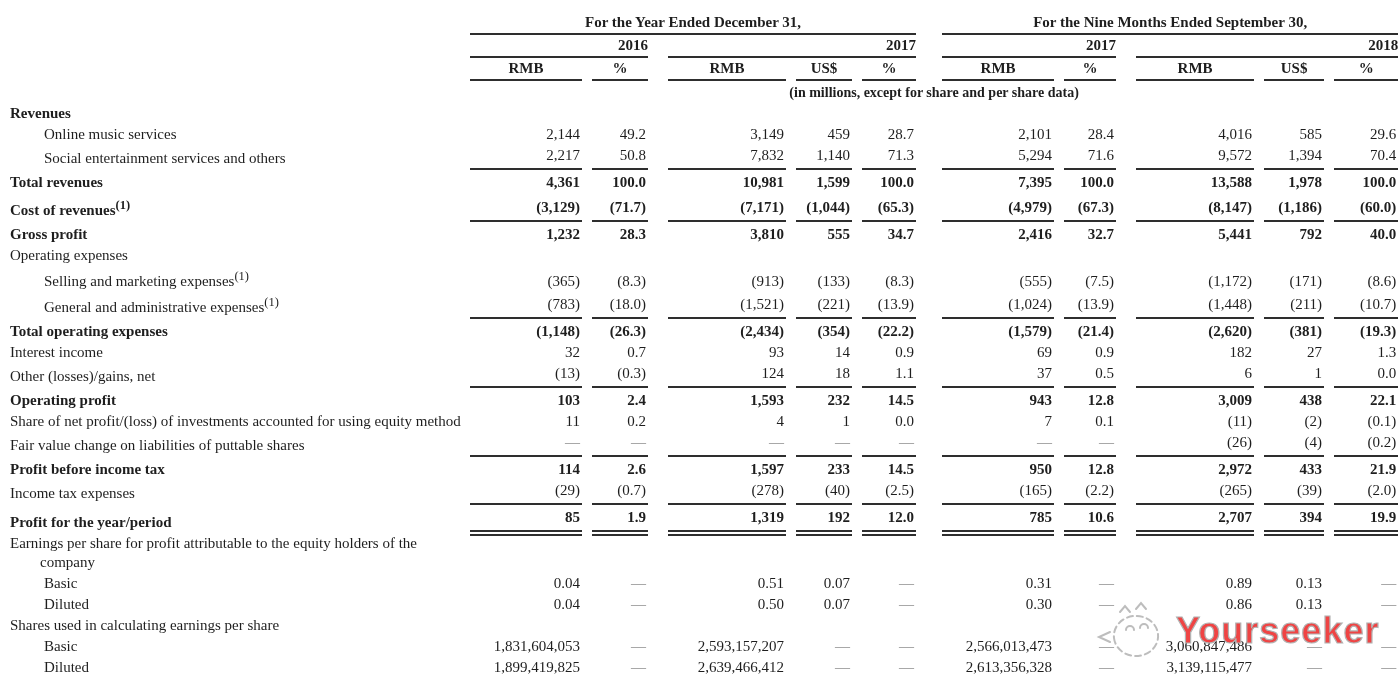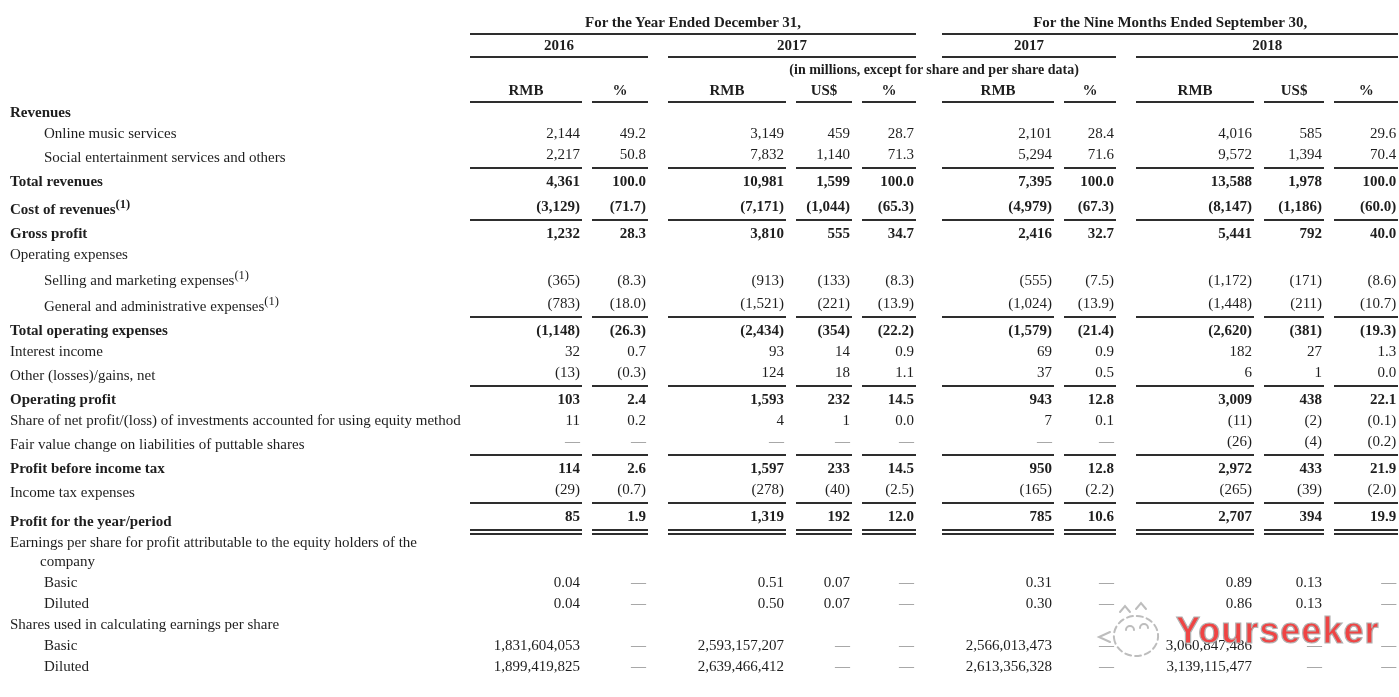--- a/index.html
+++ b/index.html
@@ -8,21 +8,21 @@
     width: 1399px; height: 697px; position: relative; overflow: hidden;
     background: #ffffff; color: #1e1e1e;
     font-family: "Liberation Serif", "DejaVu Serif", serif;
     padding: 10px 8px 0 2px;
   }
   table { border-collapse: collapse; table-layout: fixed; width: 1396px; }
   td { vertical-align: bottom; font-size: 15px; line-height: 19px; padding: 1px 0 1px 0; overflow: hidden; }
   thead td { font-weight: bold; overflow: visible; }
   .nob { border: none; }
   .grp { text-align: center; border-bottom: 2px solid #2e2e2e; height: 24px; white-space: nowrap; }
-  .yr  { text-align: center; border-bottom: 2px solid #2e2e2e; height: 21px; }
+  .yr  { text-align: right; border-bottom: 2px solid #2e2e2e; height: 21px; }
   .cur { text-align: center; border-bottom: 2px solid #2e2e2e; height: 22px; }
   .note { text-align: center; font-size: 14px; height: 20px; padding-top: 2px; }
   .lab { text-align: left; padding-left: 8px; white-space: normal; }
   .lab.ind { padding-left: 42px; }
   .lab.wrap { padding-left: 38px; text-indent: -30px; }
   .b { font-weight: bold; }
   .val { text-align: right; padding-right: 2px; white-space: nowrap; }
   .dash { color: #8c8c8c; }
   .r1 { border-bottom: 2px solid #2e2e2e; padding-bottom: 3px; }
   .r2 { border-bottom: 6px double #2e2e2e; padding-bottom: 3px; }
@@ -80,43 +80,43 @@
         <td class="yr" colspan="3">2016</td>
         <td class="nob"></td>
         <td class="yr" colspan="5">2017</td>
         <td class="nob"></td>
         <td class="yr" colspan="3">2017</td>
         <td class="nob"></td>
         <td class="yr" colspan="5">2018</td>
       </tr>
       <tr>
         <td class="nob"></td>
-        <td class="note" colspan="19">(in millions, except for share and per share data)</td>
+        <td class="cur">RMB</td>
+        <td class="nob"></td>
+        <td class="cur">%</td>
+        <td class="nob"></td>
+        <td class="cur">RMB</td>
+        <td class="nob"></td>
+        <td class="cur">US$</td>
+        <td class="nob"></td>
+        <td class="cur">%</td>
+        <td class="nob"></td>
+        <td class="cur">RMB</td>
+        <td class="nob"></td>
+        <td class="cur">%</td>
+        <td class="nob"></td>
+        <td class="cur">RMB</td>
+        <td class="nob"></td>
+        <td class="cur">US$</td>
+        <td class="nob"></td>
+        <td class="cur">%</td>
       </tr>
       <tr>
         <td class="nob"></td>
-        <td class="cur">RMB</td>
-        <td class="nob"></td>
-        <td class="cur">%</td>
-        <td class="nob"></td>
-        <td class="cur">RMB</td>
-        <td class="nob"></td>
-        <td class="cur">US$</td>
-        <td class="nob"></td>
-        <td class="cur">%</td>
-        <td class="nob"></td>
-        <td class="cur">RMB</td>
-        <td class="nob"></td>
-        <td class="cur">%</td>
-        <td class="nob"></td>
-        <td class="cur">RMB</td>
-        <td class="nob"></td>
-        <td class="cur">US$</td>
-        <td class="nob"></td>
-        <td class="cur">%</td>
+        <td class="note" colspan="19">(in millions, except for share and per share data)</td>
       </tr>
     </thead>
 
     <tbody>
         <tr>
           <td class="lab b">Revenues</td>
           <td class="val"></td>
           <td class="spc"></td>
           <td class="val"></td>
           <td class="spc"></td>

